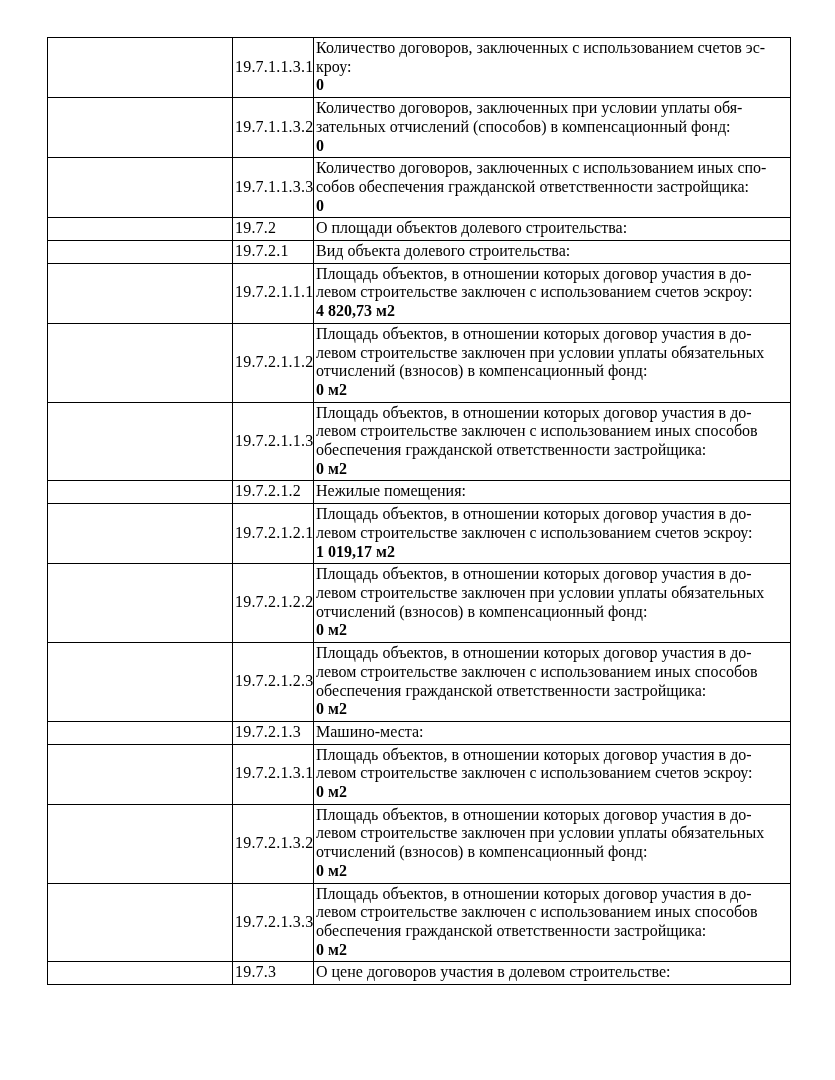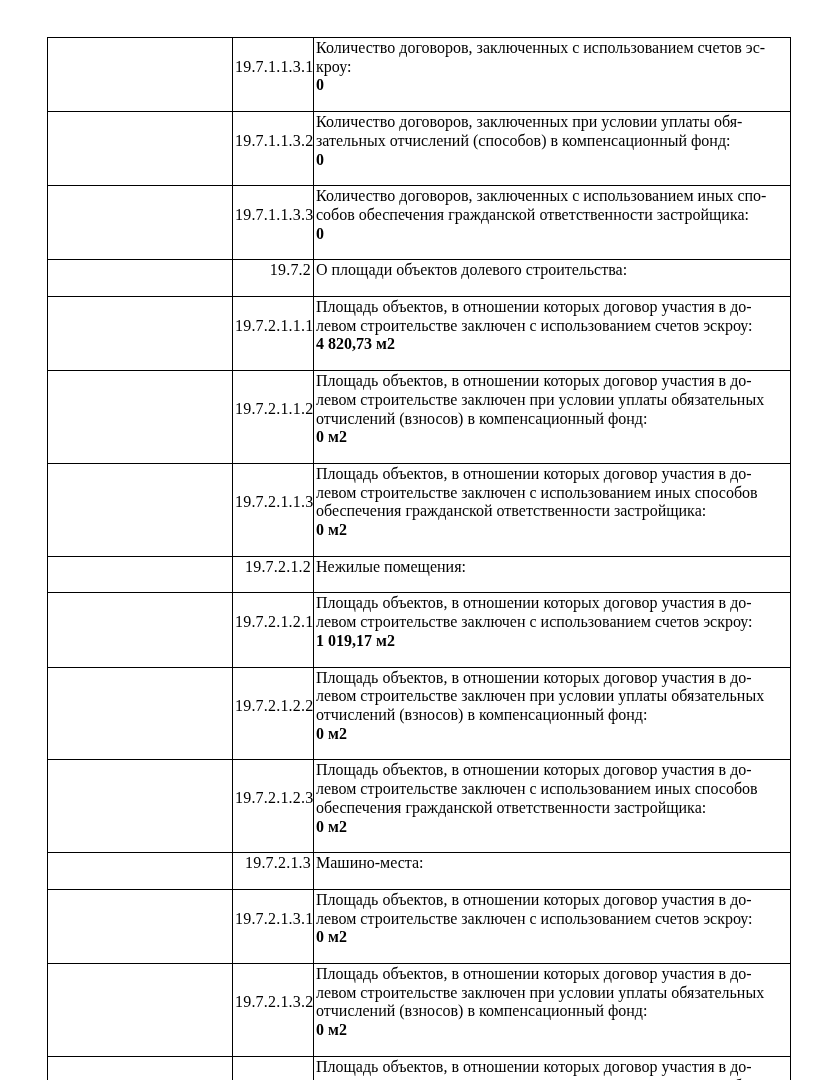--- a/index.html
+++ b/index.html
@@ -21,29 +21,29 @@
     left: 47px;
     top: 37px;
     width: 743px;
     border-collapse: collapse;
     table-layout: fixed;
     font-size: 16px;
     line-height: 18.7px;
   }
   table.doc-table td {
     border: 1px solid #000000;
-    padding: 1px 2px 16px 2px;
+    padding: 1px 2px 2px 2px;
     overflow: hidden;
   }
   td.c-empty {
     
   }
   td.c-num {
     vertical-align: middle;
-    text-align: right;
+    text-align: left;
     padding-left: 2px;
     padding-right: 0;
     letter-spacing: 0.2px;
   }
   td.c-text {
     vertical-align: top;
     text-align: justify;
     padding-left: 3px;
     padding-right: 2px;
   }
@@ -100,20 +100,28 @@
 
   <tr>
     <td class="c-empty"></td>
     <td class="c-num">19.7.2</td>
     <td class="c-text">
       <span class="desc">О площади объектов долевого строительства:</span>
 
     </td>
   </tr>
 
+  <tr>
+    <td class="c-empty"></td>
+    <td class="c-num">19.7.2.1</td>
+    <td class="c-text">
+      <span class="desc">Вид объекта долевого строительства:</span>
+
+    </td>
+  </tr>
 
 
   <tr>
     <td class="c-empty"></td>
     <td class="c-num">19.7.2.1.1.1</td>
     <td class="c-text">
       <span class="desc">Площадь объектов, в отношении которых договор участия в до-
 левом строительстве заключен с использованием счетов эскроу:</span>
       <b class="val">4 820,73 м2</b>
     </td>

